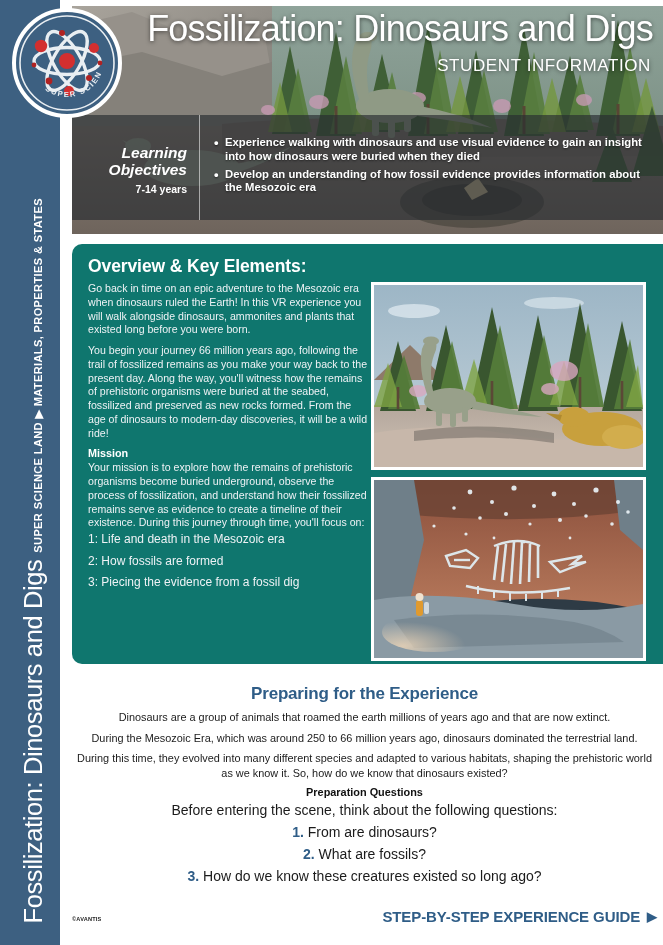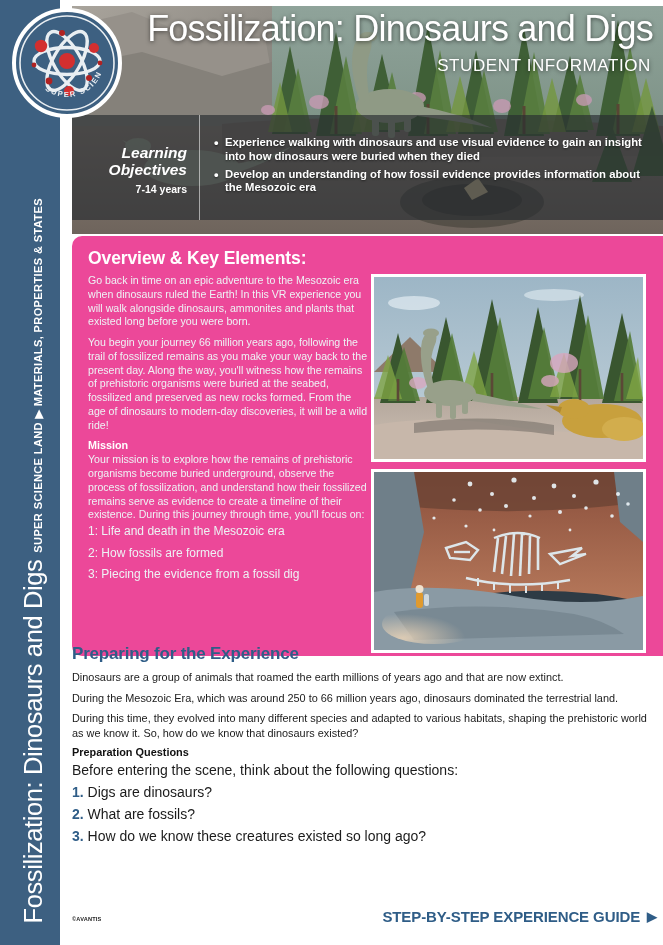--- a/index.html
+++ b/index.html
@@ -86,22 +86,22 @@
     color:#fff; font-size:11.3px; font-weight:700; line-height:1.22;
     margin-bottom:4px; padding-left:11px; position:relative;
     text-shadow: 0 1px 2px rgba(0,0,0,.5);
   }
   .obj-right li:before {
     content:"•"; position:absolute; left:0; top:-1px; font-size:13px;
   }
 
   
   .panel {
-    position:absolute; left:72px; top:236px; width:591px; height:420px;
-    background:#ec4899; border-radius:10px 0 0 10px;
+    position:absolute; left:72px; top:244px; width:591px; height:420px;
+    background:#0f766e; border-radius:10px 0 0 10px;
     padding:12px 8px 12px 16px;
   }
   .panel-h {
     color:#fff; font-size:17.5px; font-weight:700; letter-spacing:-0.1px;
     margin-bottom:5px;
   }
   .panel-cols { display:flex; gap:0; }
   .panel-text { width:283px; }
   .panel-text p {
     color:#eef2f5; font-size:10.6px; line-height:1.30; margin-bottom:7px;
@@ -112,21 +112,21 @@
 
   .panel-imgs { width:278px; display:flex; flex-direction:column; gap:7px; }
   .img-frame {
     border:3px solid #ffffff; width:275px; height:188px; overflow:hidden;
     position:relative; background:#223;
   }
   .img-frame.second { height:184px; }
   .img-frame svg { display:block; }
 
   
-  .bottom { position:absolute; left:72px; top:644px; width:585px; }
+  .bottom { position:absolute; left:72px; top:684px; width:585px;text-align:center; }
   .sec-h {
     color:#2f5d87; font-size:17px; font-weight:700; margin-bottom:6px;
     letter-spacing:-0.2px;
   }
   .bottom p {
     color:#1b1b1b; font-size:10.9px; line-height:1.33; margin-bottom:6px;
   }
   .prep-h { color:#111; font-size:10.9px; font-weight:700; margin-bottom:3px; }
   .q-line { color:#1b1b1b; font-size:14px; line-height:1.42; margin-bottom:2px; }
   .q-num { color:#2f5d87; font-weight:700; }
@@ -462,21 +462,21 @@
   <div class="bottom">
     <div class="sec-h">Preparing for the Experience</div>
     <p>Dinosaurs are a group of animals that roamed the earth millions of years ago and that are now extinct.</p>
     <p>During the Mesozoic Era, which was around 250 to 66 million years ago, dinosaurs dominated the terrestrial land.</p>
     <p>During this time, they evolved into many different species and adapted to various habitats, shaping the prehistoric world as we know it. So, how do we know that dinosaurs existed?</p>
     <div class="prep-h">Preparation Questions</div>
     <div class="q-line">Before entering the scene, think about the following questions:</div>
 
     <div class="q-line">
       <span class="q-num">1.</span>
-      <span>Digs are dinosaurs?</span>
+      <span>From are dinosaurs?</span>
     </div>
     <div class="q-line">
       <span class="q-num">2.</span>
       <span>What are fossils?</span>
     </div>
     <div class="q-line">
       <span class="q-num">3.</span>
       <span>How do we know these creatures existed so long ago?</span>
     </div>
   </div>

